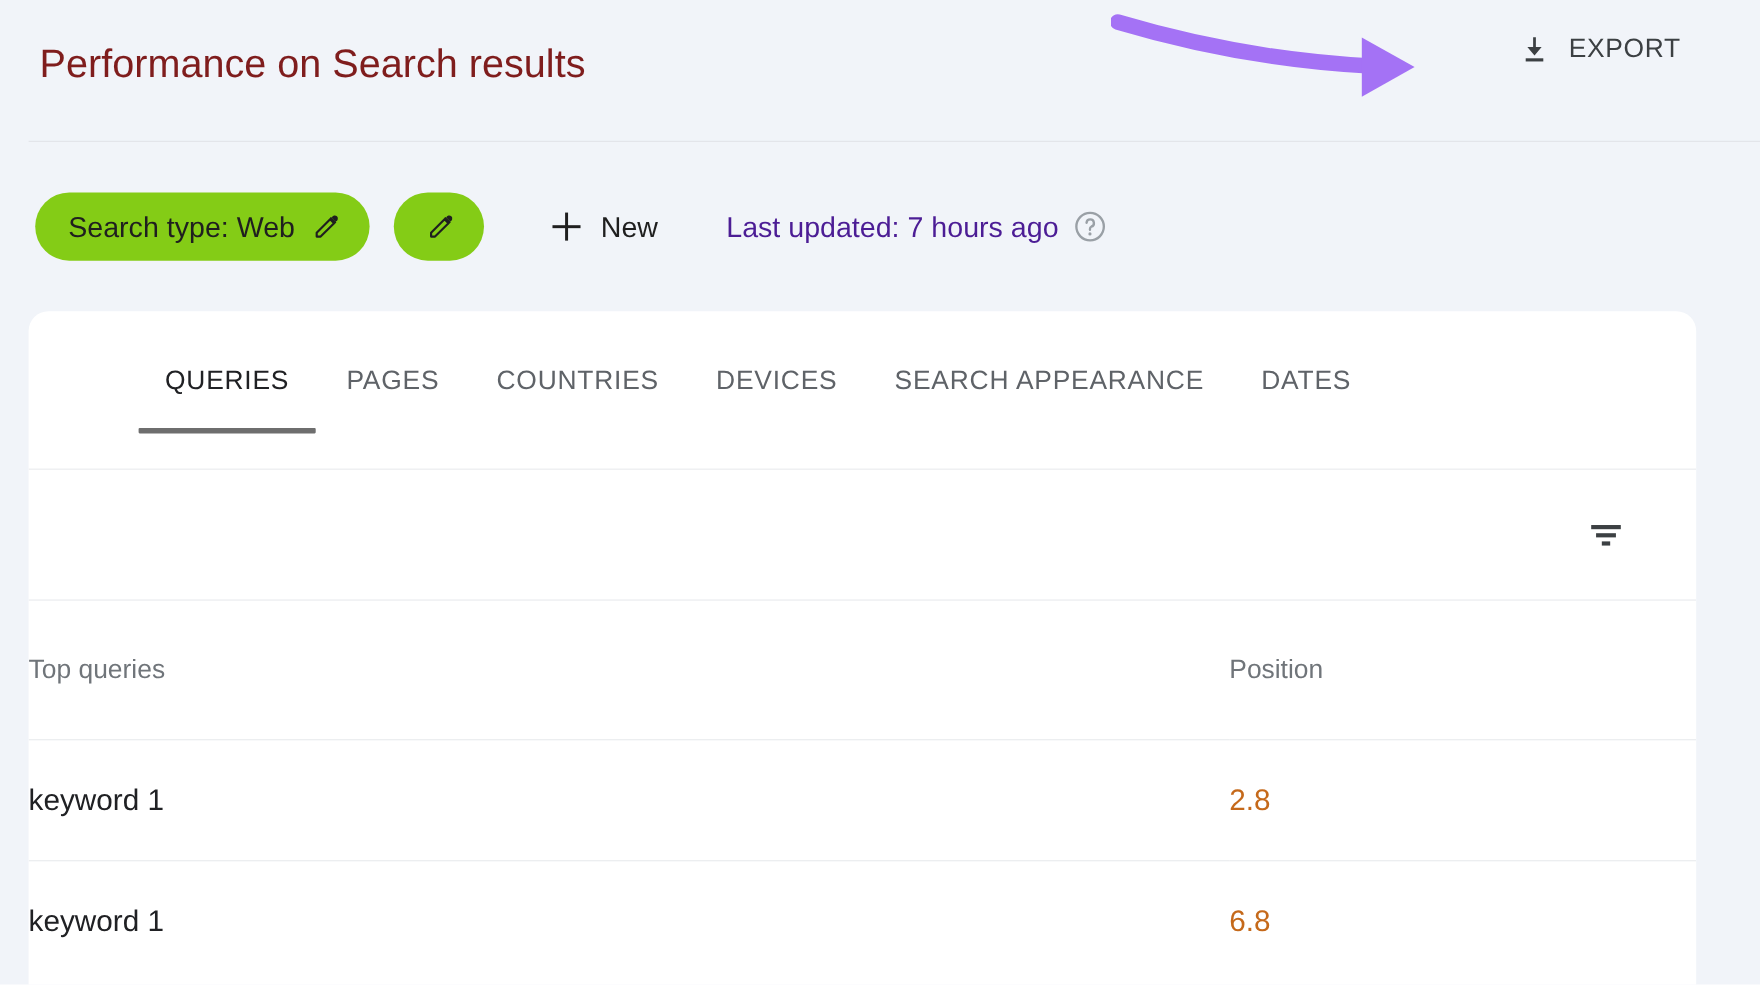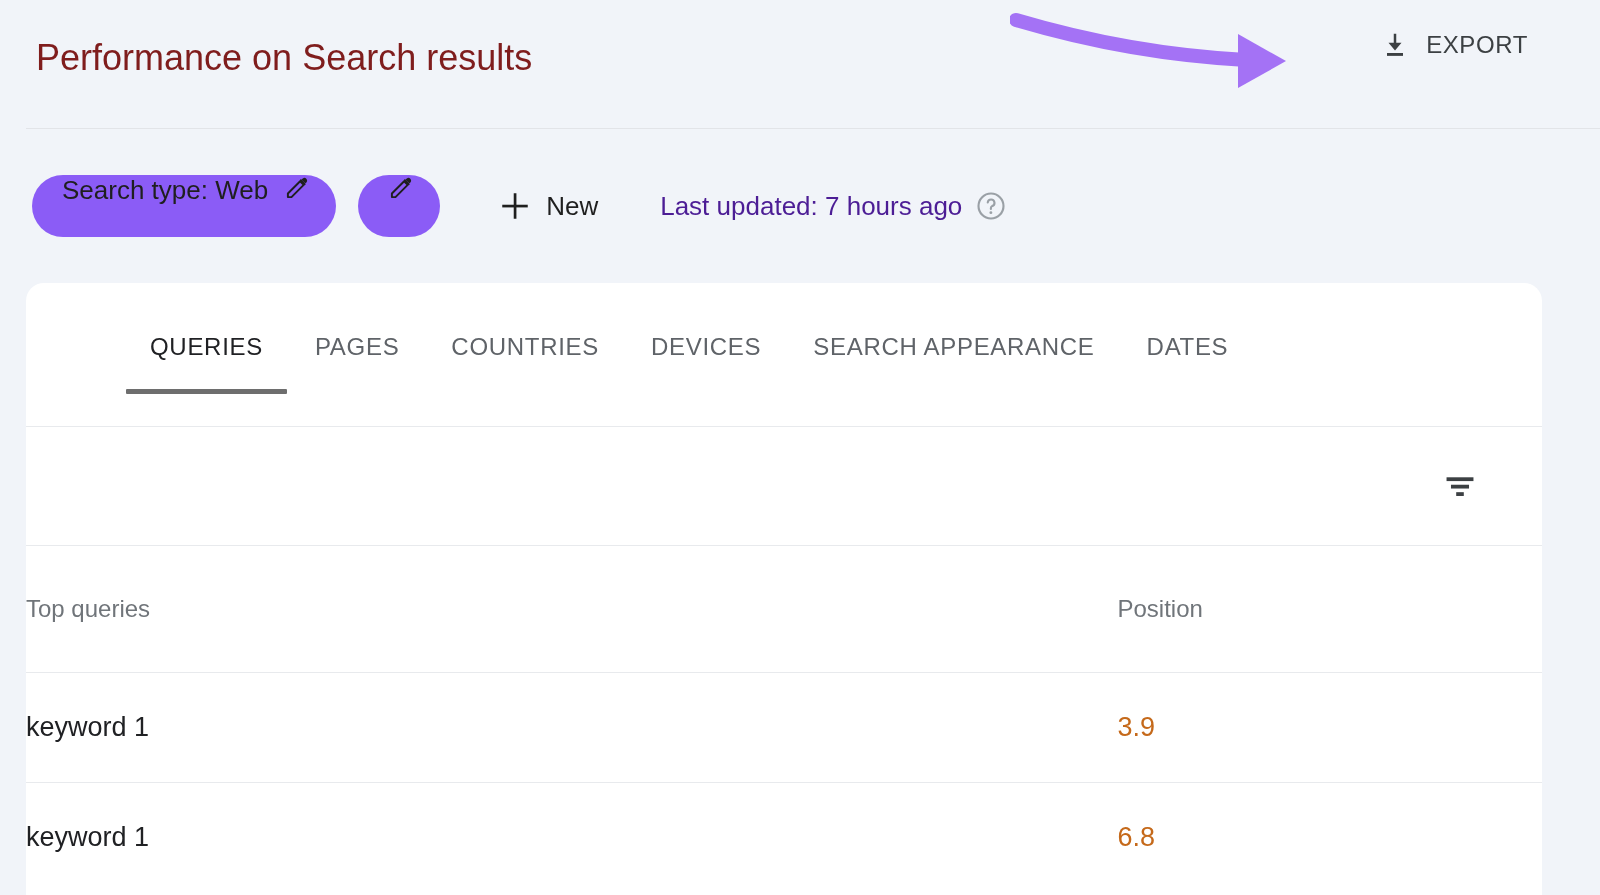--- a/index.html
+++ b/index.html
@@ -84,23 +84,24 @@
     top: 129px;
     right: 0;
     height: 154px;
     display: flex;
     align-items: center;
     padding-left: 32px;
   }
 
   .chip {
     height: 62px;
-    background: #8b5cf6;
+    background: #84cc16;
     border-radius: 31px;
     display: flex;
+    align-items: center;
     padding: 0 26px 0 30px;
     gap: 16px;
     cursor: pointer;
     margin-right: 22px;
   }
 
   .chip-label {
     font-size: 26px;
     color: #1f1f1f;
     white-space: nowrap;
@@ -363,21 +364,21 @@
           <span class="th-text">Position</span>
         </th>
       </tr>
     </thead>
     <tbody>
       <tr>
         <td class="col-query">
           <span class="cell-query">keyword 1</span>
         </td>
         <td class="col-position">
-          <span class="cell-position">3.9</span>
+          <span class="cell-position">2.8</span>
         </td>
       </tr>
       <tr>
         <td class="col-query">
           <span class="cell-query">keyword 1</span>
         </td>
         <td class="col-position">
           <span class="cell-position">6.8</span>
         </td>
       </tr>

